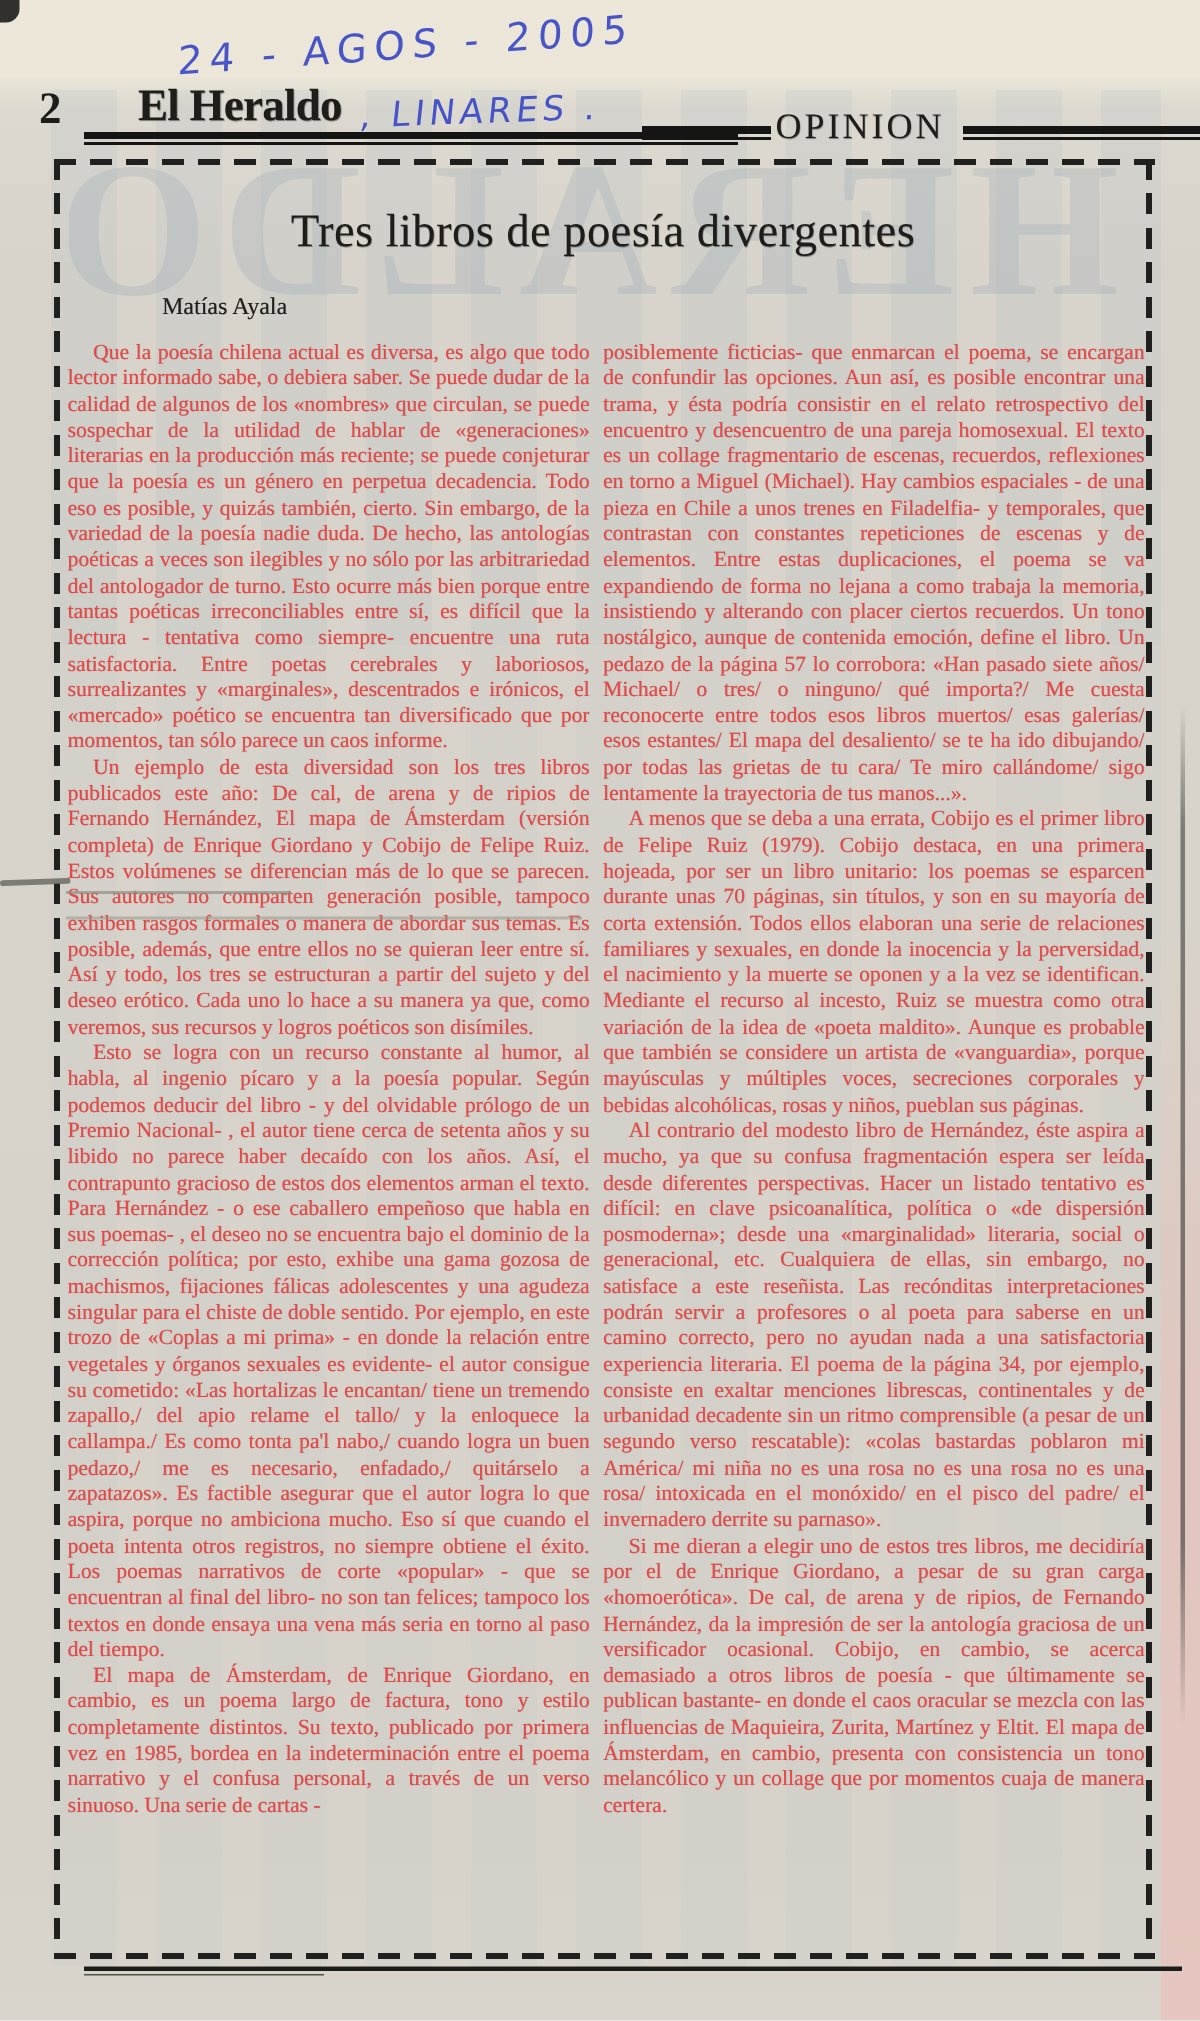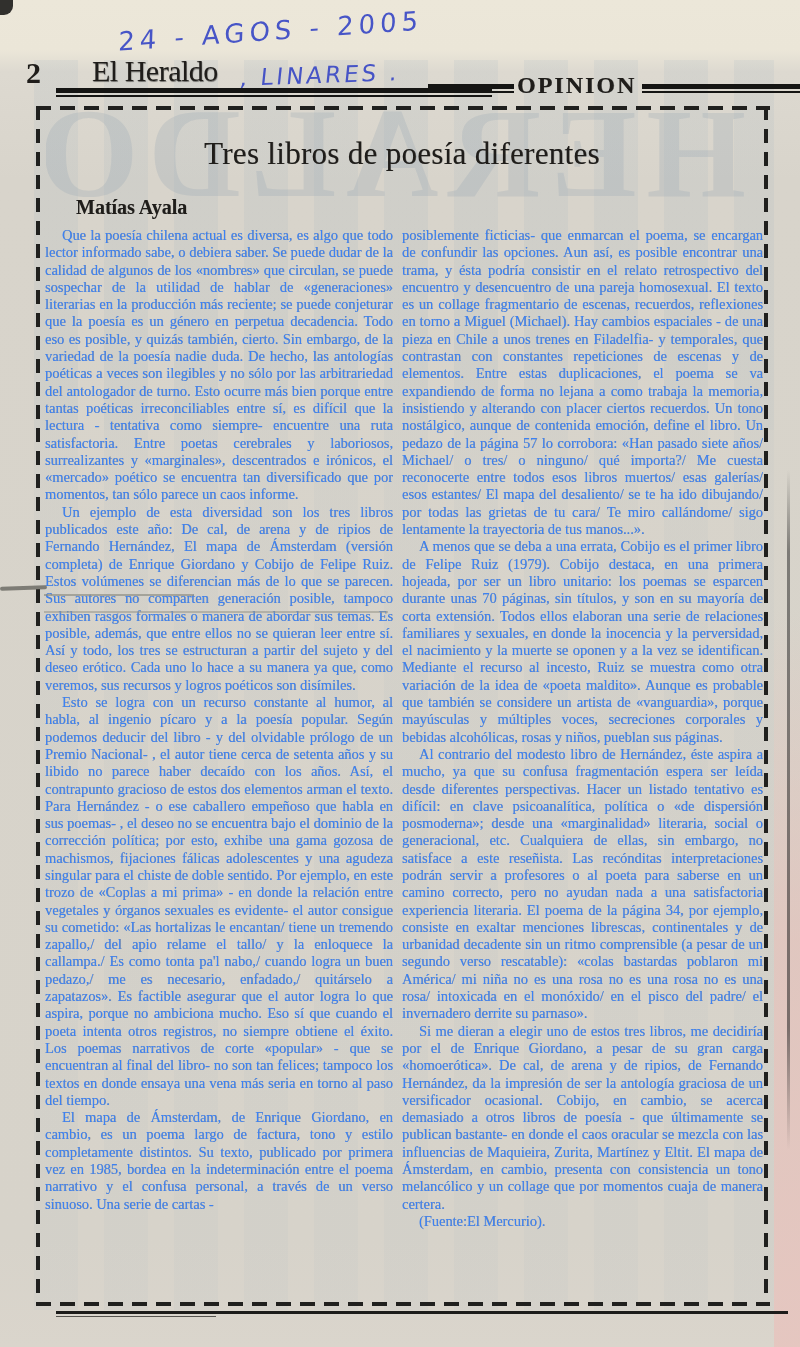--- a/index.html
+++ b/index.html
@@ -21,42 +21,42 @@
   .pink-edge{position:absolute;right:0;top:610px;width:26px;height:737px;
     background:linear-gradient(180deg,rgba(230,198,193,0) 0%,rgba(229,192,186,0.65) 45%,rgba(231,196,190,0.85) 100%);}
   .column-rule-right{position:absolute;left:787px;top:470px;width:3px;height:680px;
     background:linear-gradient(180deg,rgba(35,35,35,0) 0%,rgba(35,35,35,0.5) 12%,rgba(35,35,35,0.55) 82%,rgba(35,35,35,0) 100%);}
   
   .handwriting{position:absolute;font-family:"DejaVu Sans",sans-serif;color:#3a49c6;opacity:0.92;}
   .hw-date{left:118px;top:16px;font-size:26px;letter-spacing:5px;transform:rotate(-4deg) skewX(-6deg);}
   .hw-place{left:240px;top:62px;font-size:23px;letter-spacing:3px;transform:rotate(-2deg) skewX(-8deg);}
   
   .pagenum{position:absolute;left:26px;top:56px;font-size:30px;font-weight:bold;}
-  .masthead{position:absolute;left:92px;top:54px;font-size:30px;font-weight:normal;letter-spacing:-0.5px;text-shadow:0.5px 0.5px 0.7px rgba(20,20,20,0.5);}
-  .section-label{position:absolute;left:517px;top:72px;font-size:24px;font-weight:bold;letter-spacing:2px;text-shadow:0.4px 0.4px 0.6px rgba(20,20,20,0.45);}
+  .masthead{position:absolute;left:92px;top:54px;font-size:30px;font-weight:bold;letter-spacing:-0.5px;text-shadow:0.5px 0.5px 0.7px rgba(20,20,20,0.5);}
+  .section-label{position:absolute;left:517px;top:72px;font-size:24px;font-weight:normal;letter-spacing:2px;text-shadow:0.4px 0.4px 0.6px rgba(20,20,20,0.45);}
   .double-rule{position:absolute;height:10px;background:linear-gradient(180deg,#151513 0 5px,transparent 5px 7px,#151513 7px 9px,transparent 9px);}
   .rule-masthead{left:56px;top:88px;width:436px;}
   .rule-op-left{left:428px;top:84px;width:86px;}
   .rule-op-right{left:642px;top:84px;width:158px;}
   
   .dash-h{position:absolute;left:36px;width:734px;height:4px;
     background:repeating-linear-gradient(90deg,#20201e 0 15px,transparent 15px 24px);}
   .dash-top{top:106px;}
   .dash-bottom{top:1302px;}
   .dash-v{position:absolute;top:106px;width:4px;height:1200px;
     background:repeating-linear-gradient(180deg,#20201e 0 14px,transparent 14px 23px);}
   .dash-left{left:36px;}
   .dash-right{left:764px;}
   
   .article-title{position:absolute;left:38px;top:136px;width:728px;text-align:center;
     font-size:31px;letter-spacing:0.3px;text-shadow:0.4px 0.4px 0.5px rgba(25,25,25,0.45);}
-  .byline{position:absolute;left:76px;top:196px;font-size:20px;font-weight:bold;text-shadow:0.3px 0.3px 0.4px rgba(25,25,25,0.4);}
+  .byline{position:absolute;left:108px;top:196px;font-size:16px;font-weight:normal;text-shadow:0.3px 0.3px 0.4px rgba(25,25,25,0.4);}
   .col{position:absolute;top:227px;height:1062px;overflow:hidden;
     font-size:14.4px;line-height:17.3px;text-align:justify;hyphens:auto;
-    color:#3b82f6;text-shadow:0.3px 0.3px 0.45px rgba(40,40,40,0.35);}
+    color:#ef4444;text-shadow:0.3px 0.3px 0.45px rgba(40,40,40,0.35);}
   .col-left{left:45px;width:348px;}
   .col-right{left:402px;width:361px;}
   .col p{margin:0;text-indent:17px;}
   .col p.noindent{text-indent:0;}
   
   .pencil-margin-mark{position:absolute;left:0;top:586px;width:47px;height:4px;background:#66655f;opacity:0.8;transform:rotate(-2deg);border-radius:2px;}
   .pencil-underline-1{position:absolute;left:44px;top:594px;width:150px;height:2px;background:#8b8a80;opacity:0.65;}
   .pencil-underline-2{position:absolute;left:44px;top:611px;width:344px;height:2px;background:#98968b;opacity:0.55;}
   
   .bottom-cut-line{position:absolute;left:56px;top:1311px;width:732px;height:3px;background:#1c1c1a;}
@@ -80,36 +80,35 @@
 <div class="section-label">OPINION</div>
 <div class="double-rule rule-masthead"></div>
 <div class="double-rule rule-op-left"></div>
 <div class="double-rule rule-op-right"></div>
 
 <div class="dash-h dash-top"></div>
 <div class="dash-h dash-bottom"></div>
 <div class="dash-v dash-left"></div>
 <div class="dash-v dash-right"></div>
 
-<div class="article-title">Tres libros de poesía diferentes</div>
+<div class="article-title">Tres libros de poesía divergentes</div>
 <div class="byline">Matías Ayala</div>
 
 <div class="col col-left">
   <p>Que la poesía chilena actual es diversa, es algo que todo lector informado sabe, o debiera saber. Se puede dudar de la calidad de algunos de los «nombres» que circulan, se puede sospechar de la utilidad de hablar de «generaciones» literarias en la producción más reciente; se puede conjeturar que la poesía es un género en perpetua decadencia. Todo eso es posible, y quizás también, cierto. Sin embargo, de la variedad de la poesía nadie duda. De hecho, las antologías poéticas a veces son ilegibles y no sólo por las arbitrariedad del antologador de turno. Esto ocurre más bien porque entre tantas poéticas irreconciliables entre sí, es difícil que la lectura - tentativa como siempre- encuentre una ruta satisfactoria. Entre poetas cerebrales y laboriosos, surrealizantes y «marginales», descentrados e irónicos, el «mercado» poético se encuentra tan diversificado que por momentos, tan sólo parece un caos informe.</p>
   <p>Un ejemplo de esta diversidad son los tres libros publicados este año: De cal, de arena y de ripios de Fernando Hernández, El mapa de Ámsterdam (versión completa) de Enrique Giordano y Cobijo de Felipe Ruiz. Estos volúmenes se diferencian más de lo que se parecen. Sus autores no comparten generación posible, tampoco exhiben rasgos formales o manera de abordar sus temas. Es posible, además, que entre ellos no se quieran leer entre sí. Así y todo, los tres se estructuran a partir del sujeto y del deseo erótico. Cada uno lo hace a su manera ya que, como veremos, sus recursos y logros poéticos son disímiles.</p>
   <p>Esto se logra con un recurso constante al humor, al habla, al ingenio pícaro y a la poesía popular. Según podemos deducir del libro - y del olvidable prólogo de un Premio Nacional- , el autor tiene cerca de setenta años y su libido no parece haber decaído con los años. Así, el contrapunto gracioso de estos dos elementos arman el texto. Para Hernández - o ese caballero empeñoso que habla en sus poemas- , el deseo no se encuentra bajo el dominio de la corrección política; por esto, exhibe una gama gozosa de machismos, fijaciones fálicas adolescentes y una agudeza singular para el chiste de doble sentido. Por ejemplo, en este trozo de «Coplas a mi prima» - en donde la relación entre vegetales y órganos sexuales es evidente- el autor consigue su cometido: «Las hortalizas le encantan/ tiene un tremendo zapallo,/ del apio relame el tallo/ y la enloquece la callampa./ Es como tonta pa'l nabo,/ cuando logra un buen pedazo,/ me es necesario, enfadado,/ quitárselo a zapatazos». Es factible asegurar que el autor logra lo que aspira, porque no ambiciona mucho. Eso sí que cuando el poeta intenta otros registros, no siempre obtiene el éxito. Los poemas narrativos de corte «popular» - que se encuentran al final del libro- no son tan felices; tampoco los textos en donde ensaya una vena más seria en torno al paso del tiempo.</p>
   <p>El mapa de Ámsterdam, de Enrique Giordano, en cambio, es un poema largo de factura, tono y estilo completamente distintos. Su texto, publicado por primera vez en 1985, bordea en la indeterminación entre el poema narrativo y el confusa personal, a través de un verso sinuoso. Una serie de cartas -</p>
 </div>
 
 <div class="col col-right">
   <p class="noindent">posiblemente ficticias- que enmarcan el poema, se encargan de confundir las opciones. Aun así, es posible encontrar una trama, y ésta podría consistir en el relato retrospectivo del encuentro y desencuentro de una pareja homosexual. El texto es un collage fragmentario de escenas, recuerdos, reflexiones en torno a Miguel (Michael). Hay cambios espaciales - de una pieza en Chile a unos trenes en Filadelfia- y temporales, que contrastan con constantes repeticiones de escenas y de elementos. Entre estas duplicaciones, el poema se va expandiendo de forma no lejana a como trabaja la memoria, insistiendo y alterando con placer ciertos recuerdos. Un tono nostálgico, aunque de contenida emoción, define el libro. Un pedazo de la página 57 lo corrobora: «Han pasado siete años/ Michael/ o tres/ o ninguno/ qué importa?/ Me cuesta reconocerte entre todos esos libros muertos/ esas galerías/ esos estantes/ El mapa del desaliento/ se te ha ido dibujando/ por todas las grietas de tu cara/ Te miro callándome/ sigo lentamente la trayectoria de tus manos...».</p>
   <p>A menos que se deba a una errata, Cobijo es el primer libro de Felipe Ruiz (1979). Cobijo destaca, en una primera hojeada, por ser un libro unitario: los poemas se esparcen durante unas 70 páginas, sin títulos, y son en su mayoría de corta extensión. Todos ellos elaboran una serie de relaciones familiares y sexuales, en donde la inocencia y la perversidad, el nacimiento y la muerte se oponen y a la vez se identifican. Mediante el recurso al incesto, Ruiz se muestra como otra variación de la idea de «poeta maldito». Aunque es probable que también se considere un artista de «vanguardia», porque mayúsculas y múltiples voces, secreciones corporales y bebidas alcohólicas, rosas y niños, pueblan sus páginas.</p>
   <p>Al contrario del modesto libro de Hernández, éste aspira a mucho, ya que su confusa fragmentación espera ser leída desde diferentes perspectivas. Hacer un listado tentativo es difícil: en clave psicoanalítica, política o «de dispersión posmoderna»; desde una «marginalidad» literaria, social o generacional, etc. Cualquiera de ellas, sin embargo, no satisface a este reseñista. Las recónditas interpretaciones podrán servir a profesores o al poeta para saberse en un camino correcto, pero no ayudan nada a una satisfactoria experiencia literaria. El poema de la página 34, por ejemplo, consiste en exaltar menciones librescas, continentales y de urbanidad decadente sin un ritmo comprensible (a pesar de un segundo verso rescatable): «colas bastardas poblaron mi América/ mi niña no es una rosa no es una rosa no es una rosa/ intoxicada en el monóxido/ en el pisco del padre/ el invernadero derrite su parnaso».</p>
   <p>Si me dieran a elegir uno de estos tres libros, me decidiría por el de Enrique Giordano, a pesar de su gran carga «homoerótica». De cal, de arena y de ripios, de Fernando Hernández, da la impresión de ser la antología graciosa de un versificador ocasional. Cobijo, en cambio, se acerca demasiado a otros libros de poesía - que últimamente se publican bastante- en donde el caos oracular se mezcla con las influencias de Maquieira, Zurita, Martínez y Eltit. El mapa de Ámsterdam, en cambio, presenta con consistencia un tono melancólico y un collage que por momentos cuaja de manera certera.</p>
-  <p>(Fuente:El Mercurio).</p>
 </div>
 
 <div class="pencil-margin-mark"></div>
 <div class="pencil-underline-1"></div>
 <div class="pencil-underline-2"></div>
 
 <div class="bottom-cut-line"></div>
 <div class="bottom-cut-line-thin"></div>
 
 </body></html>

